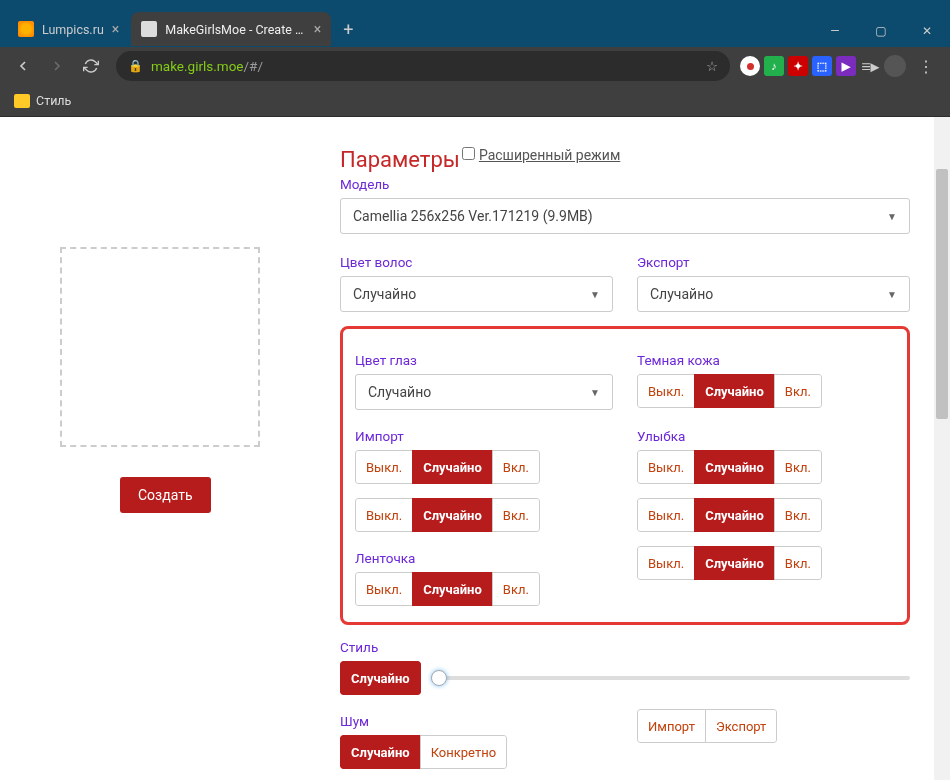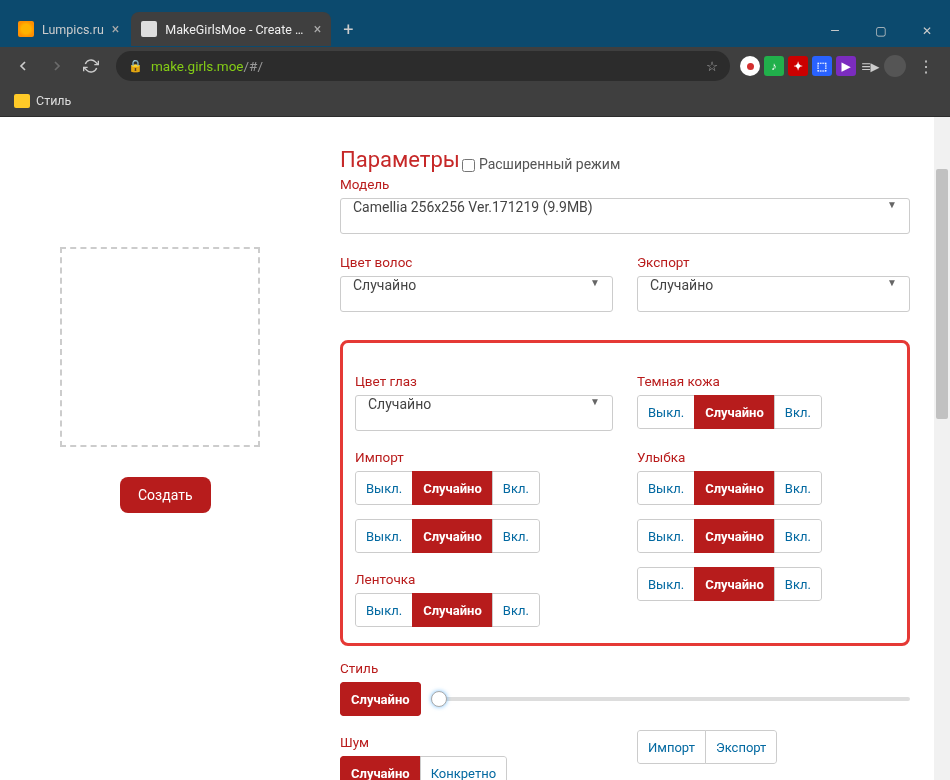--- a/index.html
+++ b/index.html
@@ -46,39 +46,39 @@
 .bm-folder { width: 16px; height: 14px; background: #ffca28; margin-right: 6px; border-radius: 2px; }
 
 
 .page { background: #fff; height: calc(780px - 47px - 38px - 32px); overflow: auto; position: relative; }
 .scroll { width: 16px; background: #f1f1f1; position: absolute; right: 0; top: 0; bottom: 0; }
 .scroll-thumb { position: absolute; left: 2px; right: 2px; top: 52px; height: 250px; background: #c1c1c1; border-radius: 2px; }
 
 .content { display: flex; padding: 30px 40px 0 60px; }
 .left-col { width: 250px; padding-top: 100px; }
 .preview-box { width: 200px; height: 200px; border: 2px dashed #ccc; }
-.create-btn { margin-top: 30px; margin-left: 60px; background: #b71c1c; color: #fff; border: none; padding: 10px 18px; font-size: 14px; border-radius: 8px; cursor: pointer; }
+.create-btn { margin-top: 30px; margin-left: 60px; background: #b71c1c; color: #fff; border: none; padding: 10px 18px; font-size: 14px; border-radius: 3px; cursor: pointer; }
 
 .right-col { flex: 1; padding-left: 30px; }
-.params-header { display: flex; align-items: flex-end; margin-bottom: 0; }
+.params-header { display: flex; align-items: flex-start; margin-bottom: 0; }
 .params-title { color: #c62828; font-size: 22px; font-weight: 400; }
 .adv-check { margin-left: 2px; }
-.adv-label { color: #555; font-size: 14px; margin-left: 4px; }
-
-.field-label { color: #b91c1c; font-size: 13.5px; margin-bottom: 6px; margin-top: 4px; }
-.dropdown { width: 100%; height: 36px; border: 1px solid #ccc; border-radius: 3px; display: flex; padding: 0 12px; color: #444; font-size: 14px; position: relative; background: #fff; }
+.adv-label { color: #555; font-size: 14px; margin-left: 4px; text-decoration: underline; }
+
+.field-label { color: #6d28d9; font-size: 13.5px; margin-bottom: 6px; margin-top: 4px; }
+.dropdown { width: 100%; height: 36px; border: 1px solid #ccc; border-radius: 3px; display: flex; align-items: center; padding: 0 12px; color: #444; font-size: 14px; position: relative; background: #fff; }
 .dropdown .caret { margin-left: auto; font-size: 10px; color: #666; }
 
 .two-col { display: flex; gap: 24px; }
 .col { flex: 1; }
 
-.highlight-box { border: 3px solid #e53935; border-radius: 8px; padding: 26px 12px 16px; margin-top: 28px; }
+.highlight-box { border: 3px solid #e53935; border-radius: 8px; padding: 19px 12px 16px; margin-top: 14px; }
 
 .toggle-group { display: inline-flex; border-radius: 3px; overflow: hidden; height: 34px; }
-.toggle-btn { border: 1px solid #ccc; background: #fff; color: #0369a1; font-size: 13px; padding: 0 10px; display: flex; align-items: center; margin-left: -1px; cursor: pointer; }
+.toggle-btn { border: 1px solid #ccc; background: #fff; color: #c2410c; font-size: 13px; padding: 0 10px; display: flex; align-items: center; margin-left: -1px; cursor: pointer; }
 .toggle-btn:first-child { margin-left: 0; border-radius: 3px 0 0 3px; }
 .toggle-btn:last-child { border-radius: 0 3px 3px 0; }
 .toggle-btn.active { background: #b71c1c; color: #fff; border-color: #b71c1c; font-weight: bold; }
 
 .option-block { margin-top: 14px; }
 
 .slider-row { display: flex; align-items: center; gap: 10px; margin-top: 2px; }
 .slider-track { flex: 1; height: 4px; background: #ddd; position: relative; border-radius: 2px; }
 .slider-thumb { position: absolute; left: 0%; top: -6px; width: 16px; height: 16px; background: #fff; border: 1px solid #aaa; border-radius: 50%; box-shadow: 0 0 4px rgba(33,150,243,.6); }
 </style>

